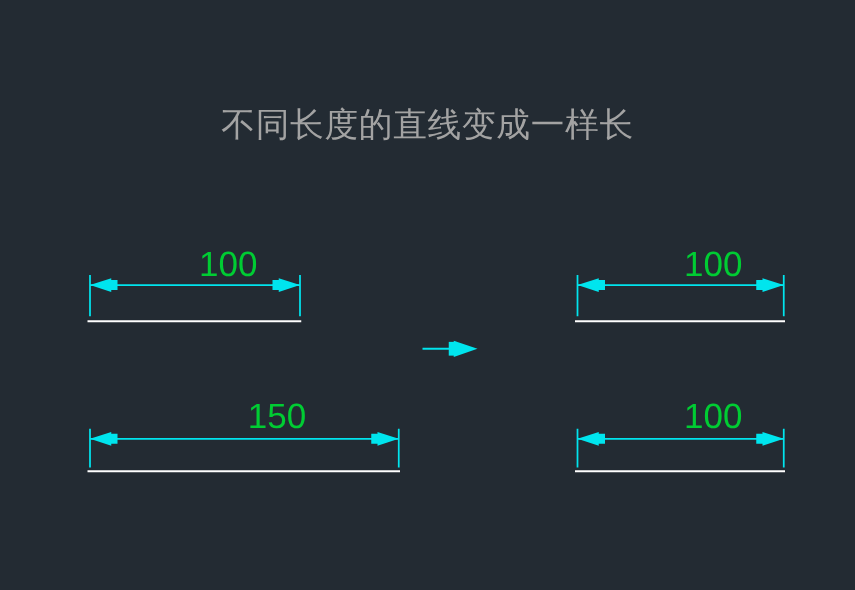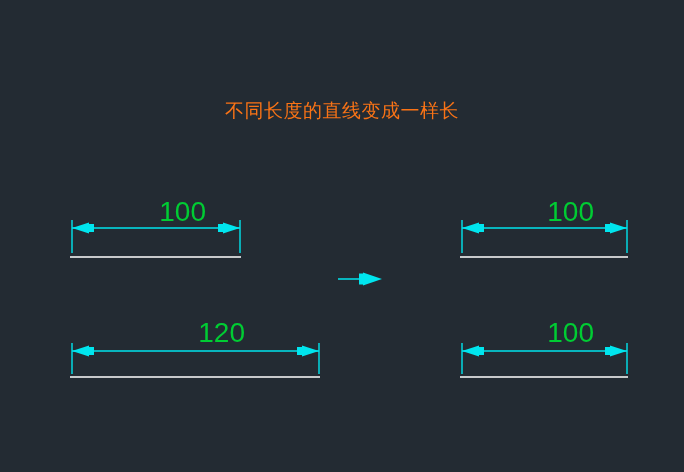--- a/index.html
+++ b/index.html
@@ -16,26 +16,26 @@
   }
   #canvas-root {
     position: absolute;
     left: 0; top: 0;
     width: 684px;
     height: 472px;
   }
   .title {
     position: absolute;
     left: 0;
-    top: 98px;
+    top: 82px;
     width: 684px;
     text-align: center;
-    color: #f97316;
+    color: #a3a3a3;
     font-family: "DejaVu Sans", "Liberation Sans", sans-serif;
-    font-size: 19px;
+    font-size: 27px;
     font-weight: 400;
     letter-spacing: 0.5px;
     white-space: nowrap;
   }
   .dim-value {
     position: absolute;
     color: #00cc33;
     font-family: "Liberation Sans", sans-serif;
     font-size: 28px;
     font-weight: 400;
@@ -125,19 +125,19 @@
 
     <g fill="#00e5ee">
       <line x1="338" y1="279" x2="372" y2="279" stroke="#00e5ee" stroke-width="1.6"></line>
       <polygon points="382,279 363,272.5 363,285.5"></polygon>
       <rect x="359" y="273.5" width="6" height="11"></rect>
     </g>
   </svg>
 
   <div class="dim-value" style="left:106px; top:196px; width:100px;">100</div>
 
-  <div class="dim-value" style="left:145px; top:317px; width:100px;">120</div>
+  <div class="dim-value" style="left:145px; top:317px; width:100px;">150</div>
 
   <div class="dim-value" style="left:494px; top:196px; width:100px;">100</div>
 
   <div class="dim-value" style="left:494px; top:317px; width:100px;">100</div>
 
 </div>
 
 </body></html>

